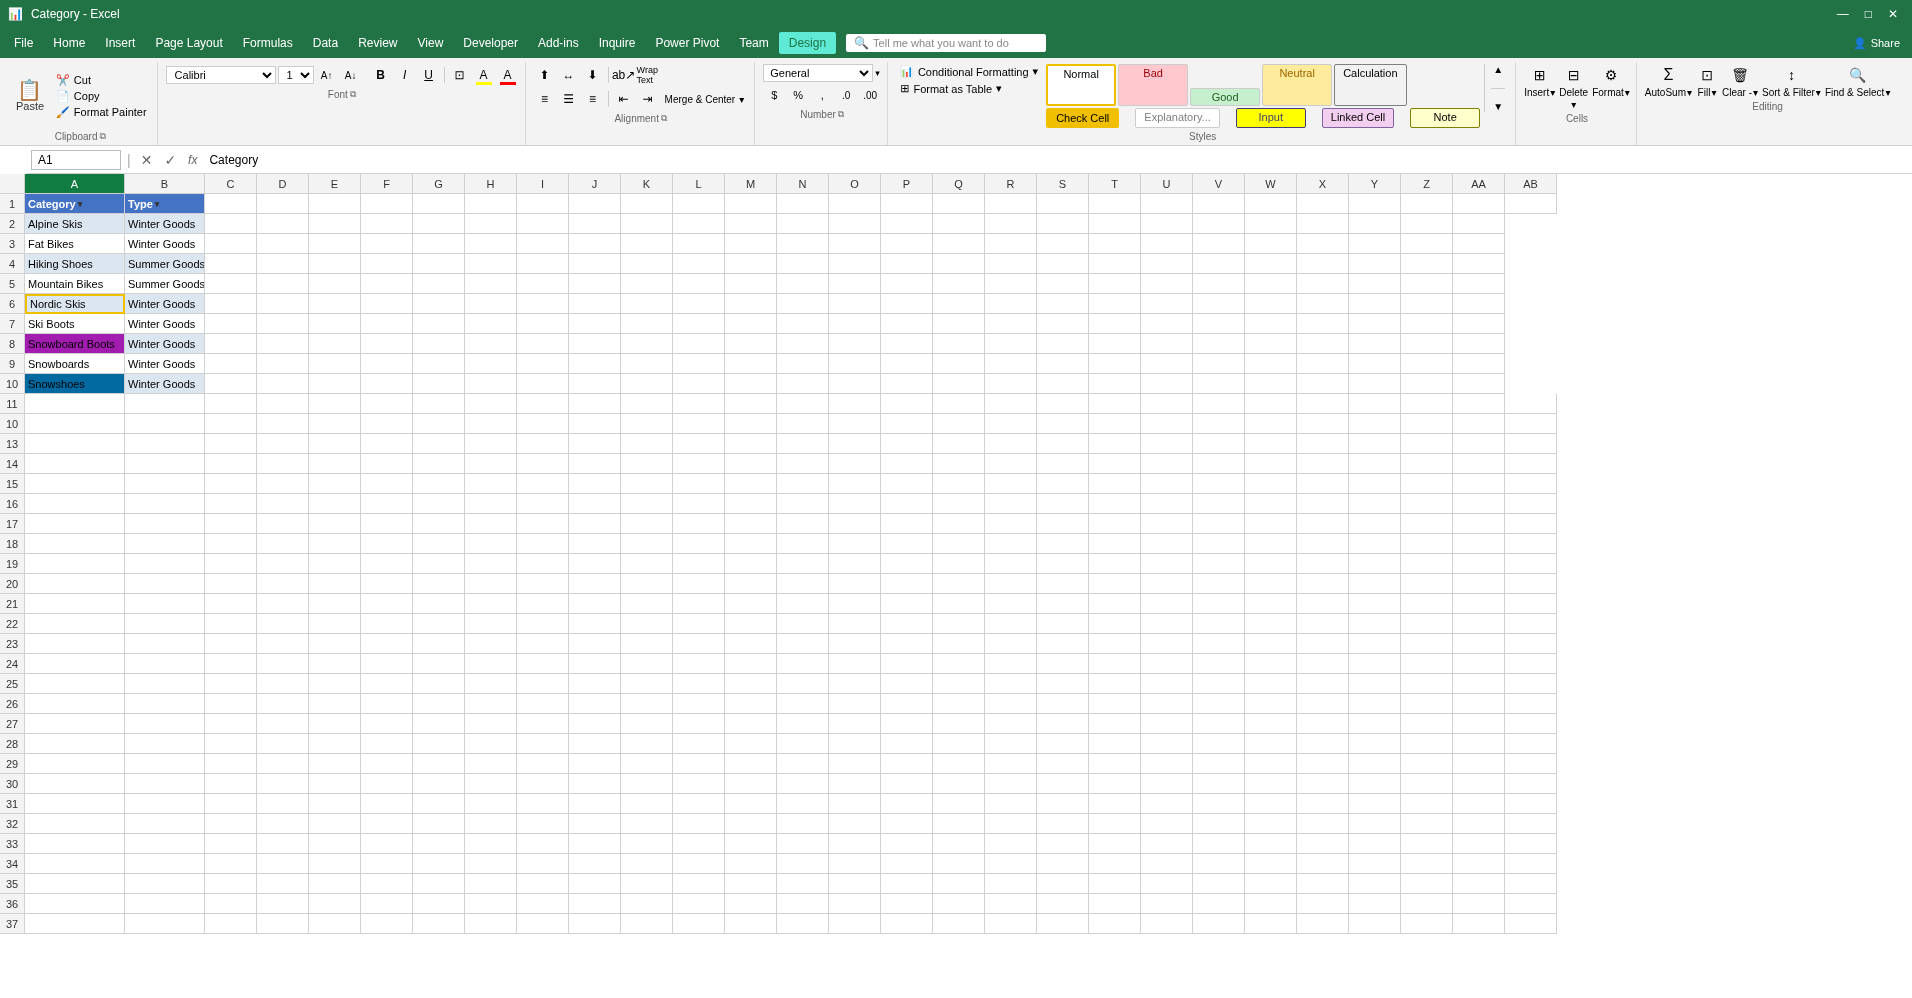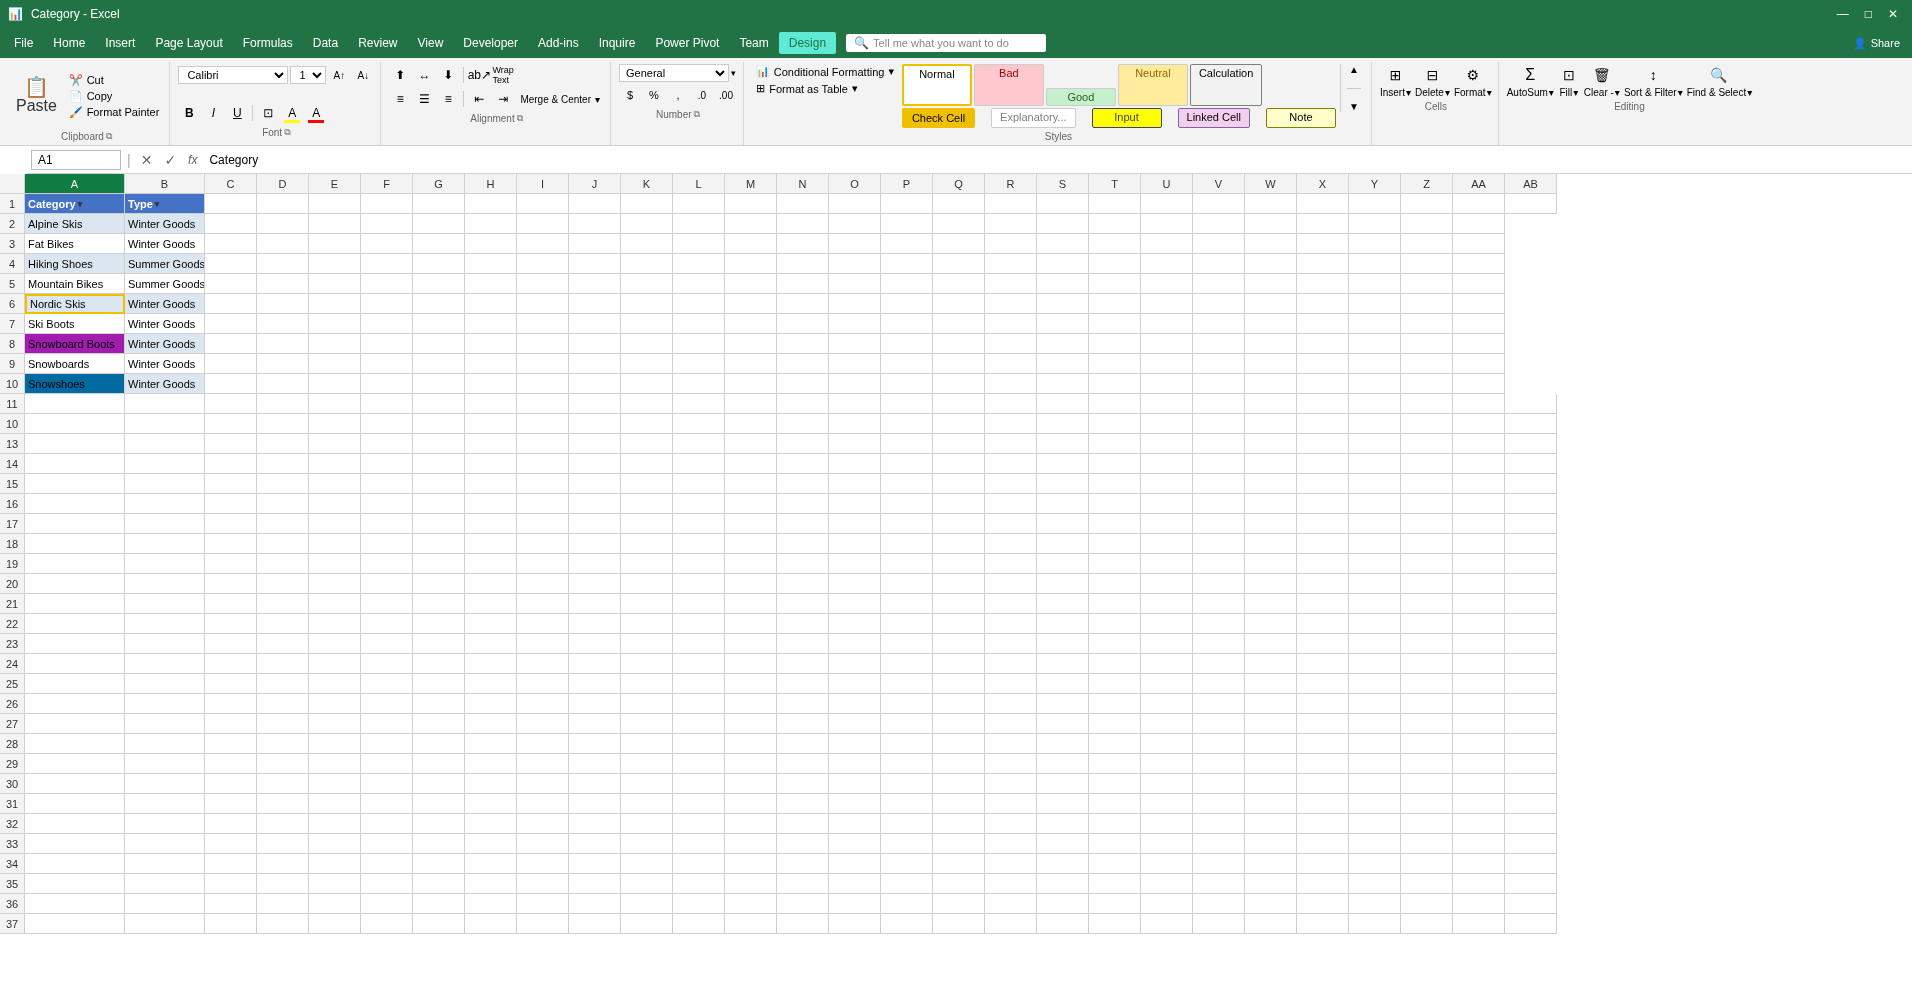--- a/index.html
+++ b/index.html
@@ -76,21 +76,21 @@
       align-items: center;
       justify-content: center;
       cursor: pointer;
       padding: 2px 4px;
       border-radius: 2px;
       font-size: 10px;
       min-width: 32px;
     }
     .ribbon-btn.large { font-size: 11px; padding: 4px 6px; min-height: 60px; }
     .ribbon-btn-icon { font-size: 20px; line-height: 1; }
-    .ribbon-btn-label { font-size: 16px; color: #333; text-align: center; }
+    .ribbon-btn-label { font-size: 11px; color: #333; text-align: center; }
     .ribbon-small-group { display: flex; flex-direction: column; gap: 1px; }
     .ribbon-small-btn {
       display: flex;
       align-items: center;
       gap: 4px;
       cursor: pointer;
       padding: 1px 4px;
       border-radius: 2px;
       font-size: 11px;
       white-space: nowrap;
@@ -318,21 +318,21 @@
           </div>
         </div>
       </div>
       <div class="ribbon-group-label">
         <span>Clipboard</span>
         <span style="font-size:9px;">⧉</span>
       </div>
     </div>
 
     <div class="ribbon-group">
-      <div style="display:flex; flex-direction:column; gap:16px;">
+      <div style="display:flex; gap:8px;">
         <div style="display:flex; align-items:center; gap:2px;">
           <select class="font-selector">
             <option>Calibri</option>
           </select>
           <select class="font-size-selector">
             <option>11</option>
           </select>
           <div class="icon-btn" style="font-size:10px;">A↑</div>
           <div class="icon-btn" style="font-size:10px;">A↓</div>
         </div>
@@ -447,21 +447,21 @@
       <div style="display:flex; gap:4px;">
         <div style="display:flex; flex-direction:column; align-items:center; gap:1px;">
           <div class="icon-btn" style="font-size:14px;">⊞</div>
           <div style="font-size:10px; display:flex; align-items:center; gap:1px; cursor:pointer;">
             <span>Insert</span>
               <span>▾</span>
           </div>
         </div>
         <div style="display:flex; flex-direction:column; align-items:center; gap:1px;">
           <div class="icon-btn" style="font-size:14px;">⊟</div>
-          <div style="font-size:10px; display:flex; align-items:center; gap:1px; cursor:pointer;">
+          <div style="font-size:10px; display:flex; align-items:center; gap:1px; cursor:pointer;flex-direction:column;">
             <span>Delete</span>
               <span>▾</span>
           </div>
         </div>
         <div style="display:flex; flex-direction:column; align-items:center; gap:1px;">
           <div class="icon-btn" style="font-size:14px;">⚙</div>
           <div style="font-size:10px; display:flex; align-items:center; gap:1px; cursor:pointer;">
             <span>Format</span>
               <span>▾</span>
           </div>

